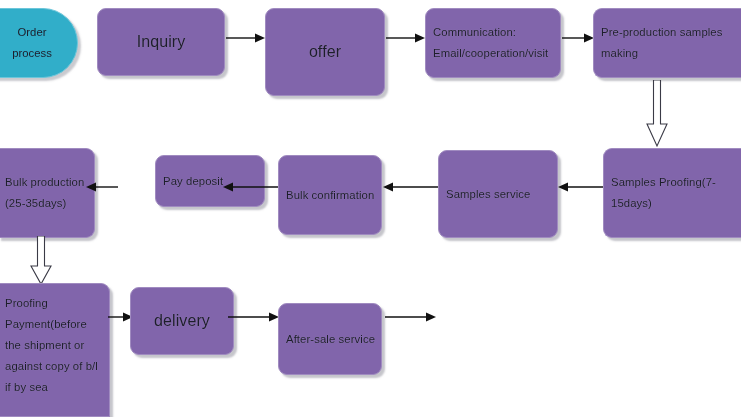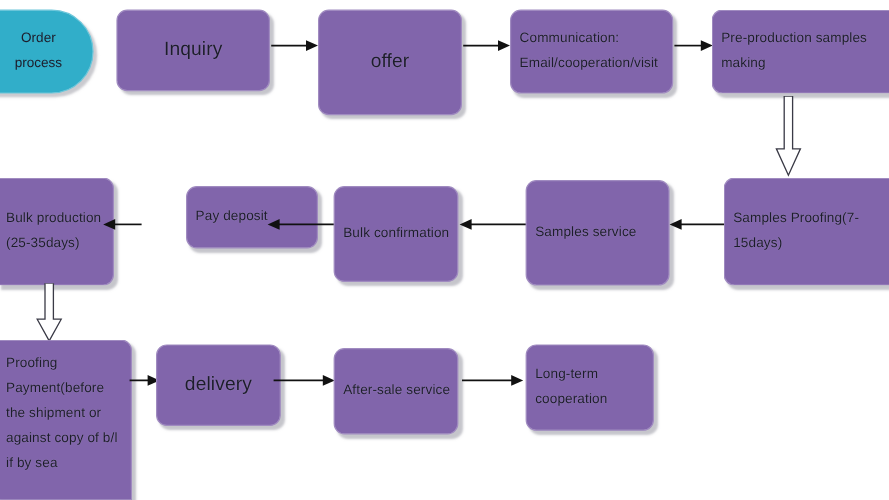--- a/index.html
+++ b/index.html
@@ -192,28 +192,25 @@
     <span class="txt">delivery</span>
   </div>
 
   <div class="conn" style="left:228px;top:311px;width:52px;height:12px;">
     <svg width="52" height="12" viewBox="0 0 52 12">
       <line x1="0" y1="6" x2="42" y2="6" stroke="#111" stroke-width="1.4"></line>
       <polygon points="41,1.5 51,6 41,10.5" fill="#111"></polygon>
     </svg>
   </div>
 
-  <div class="node" style="left:278px;top:290px;width:104px;height:72px;">
+  <div class="node" style="left:278px;top:303px;width:104px;height:72px;">
     <span class="txt">After-sale service</span>
   </div>
 
   <div class="conn" style="left:385px;top:311px;width:52px;height:12px;">
     <svg width="52" height="12" viewBox="0 0 52 12">
       <line x1="0" y1="6" x2="42" y2="6" stroke="#111" stroke-width="1.4"></line>
       <polygon points="41,1.5 51,6 41,10.5" fill="#111"></polygon>
     </svg>
   </div>
 
-  <div class="node" style="left:438px;top:287px;width:107px;height:72px;">
-    <span class="txt">Long-term cooperation</span>
-  </div>
 
 </div>
 
 </body></html>

